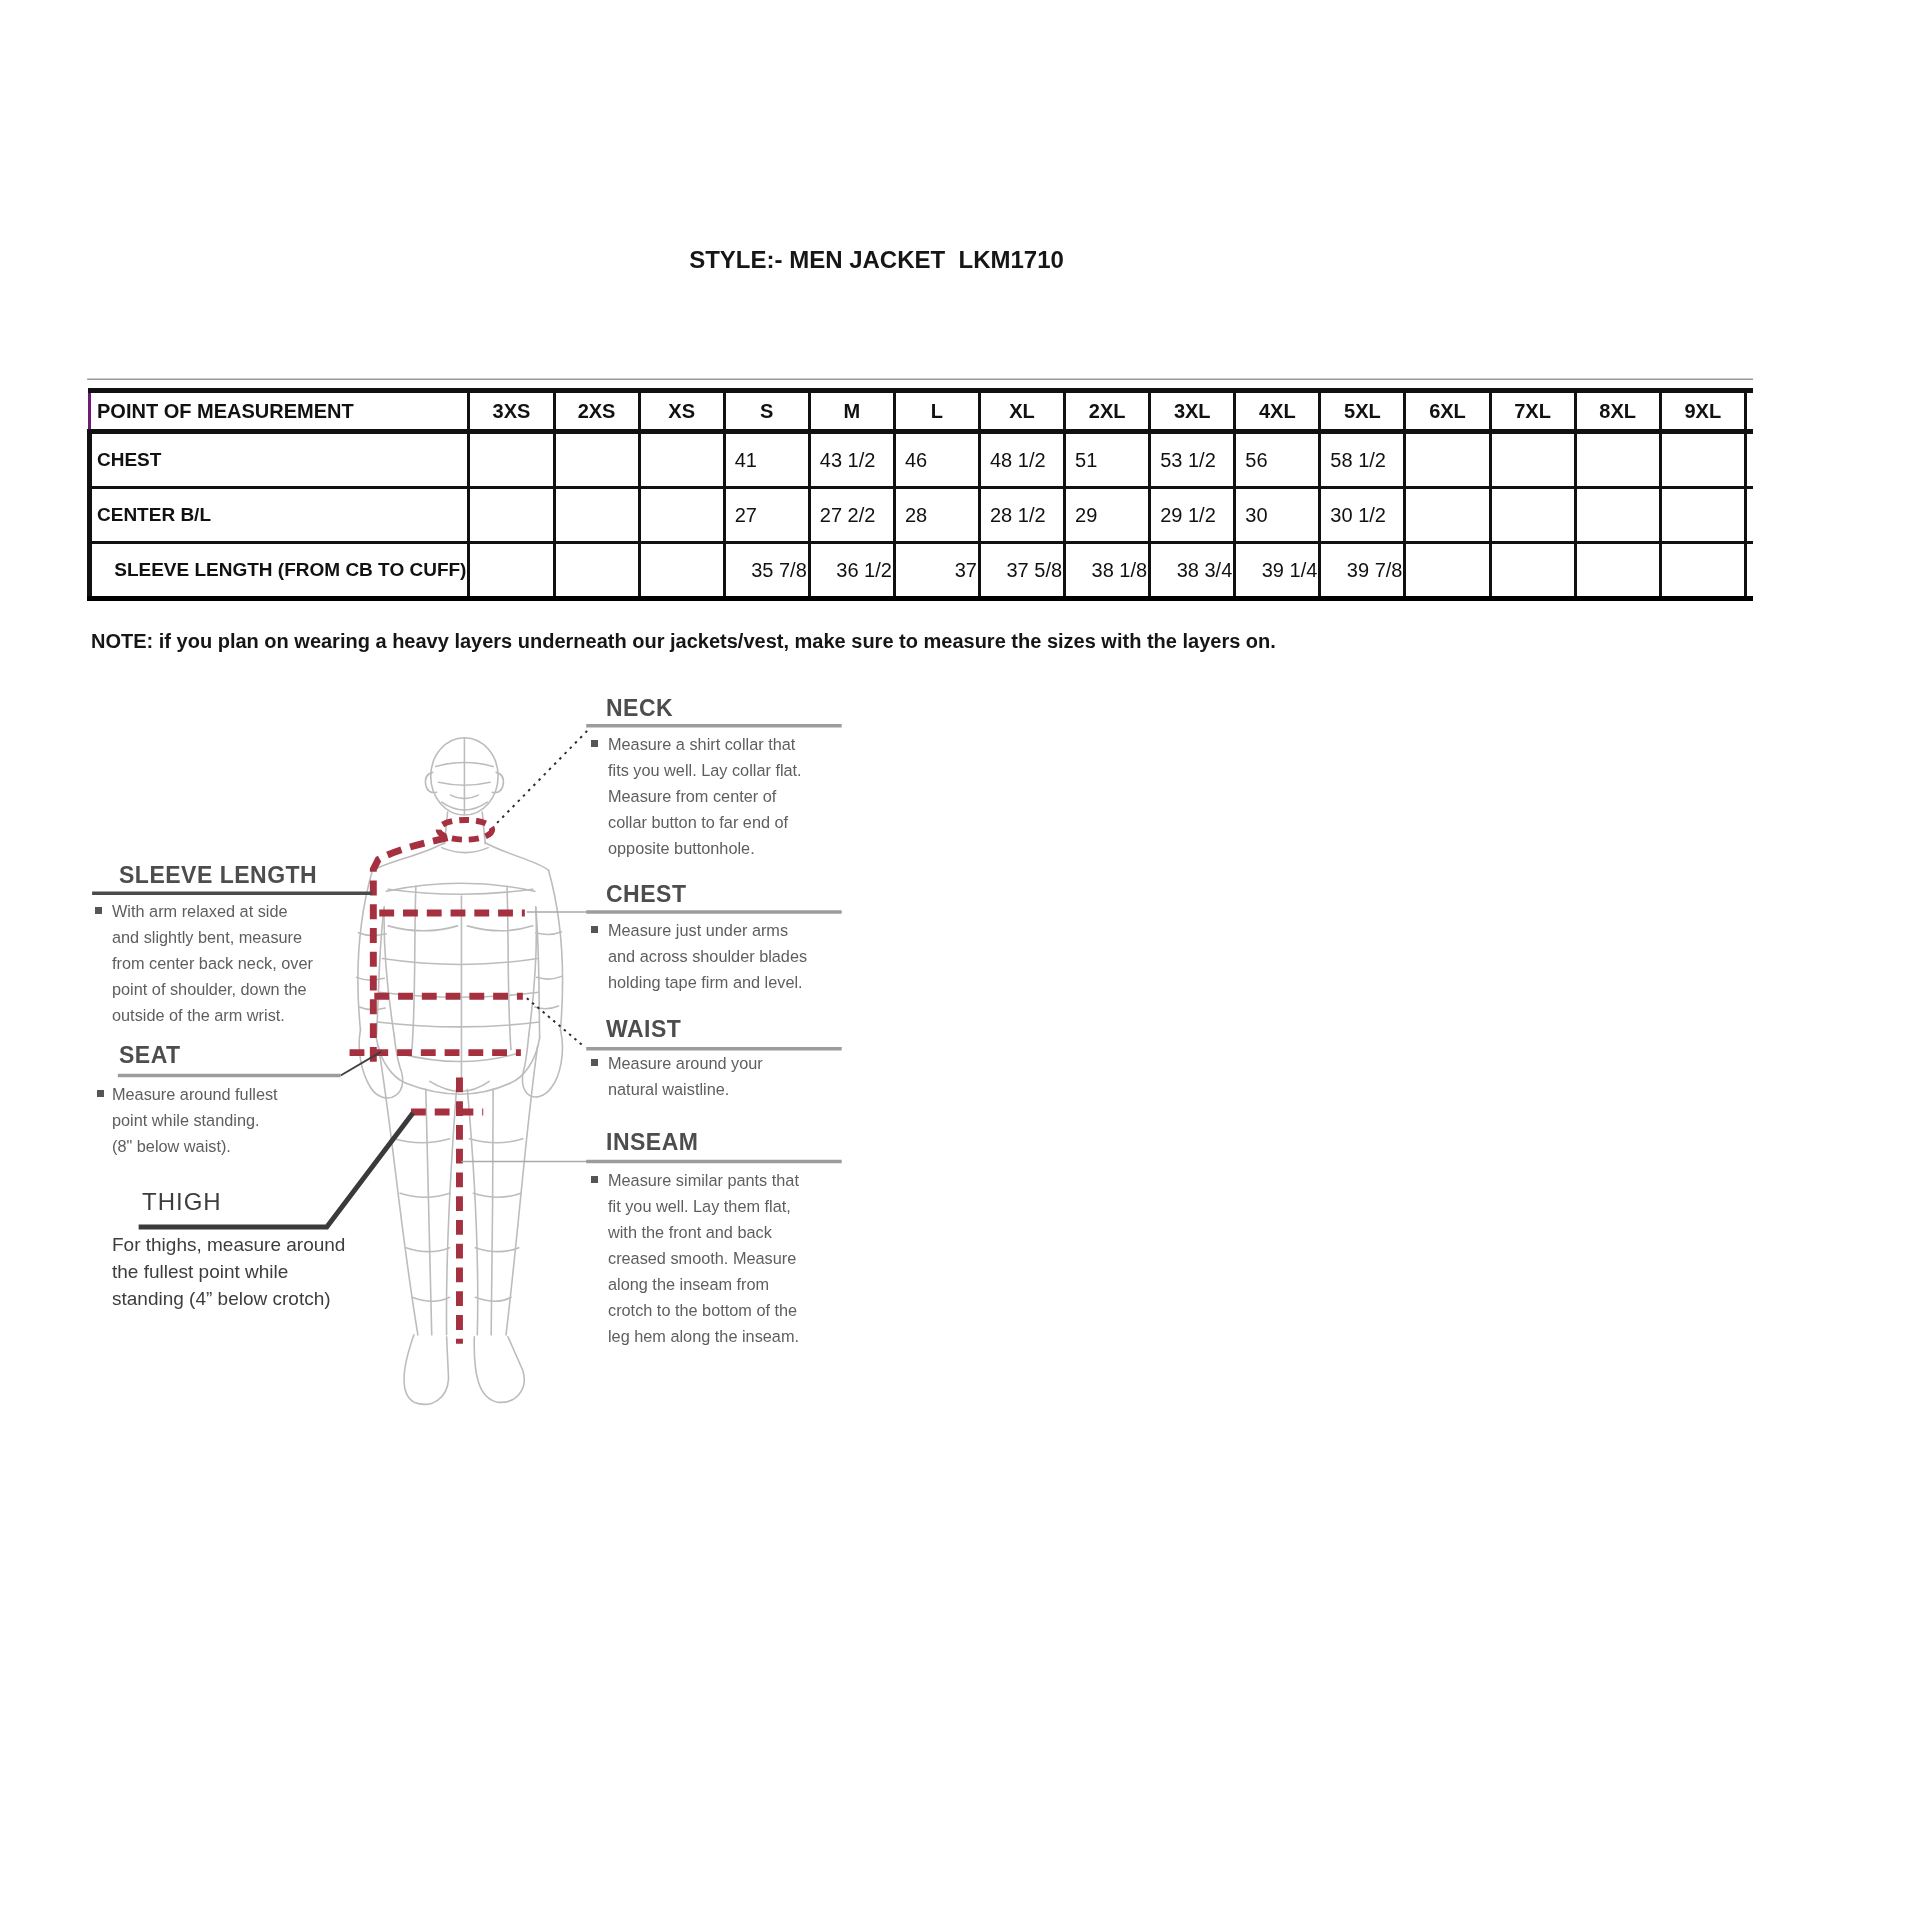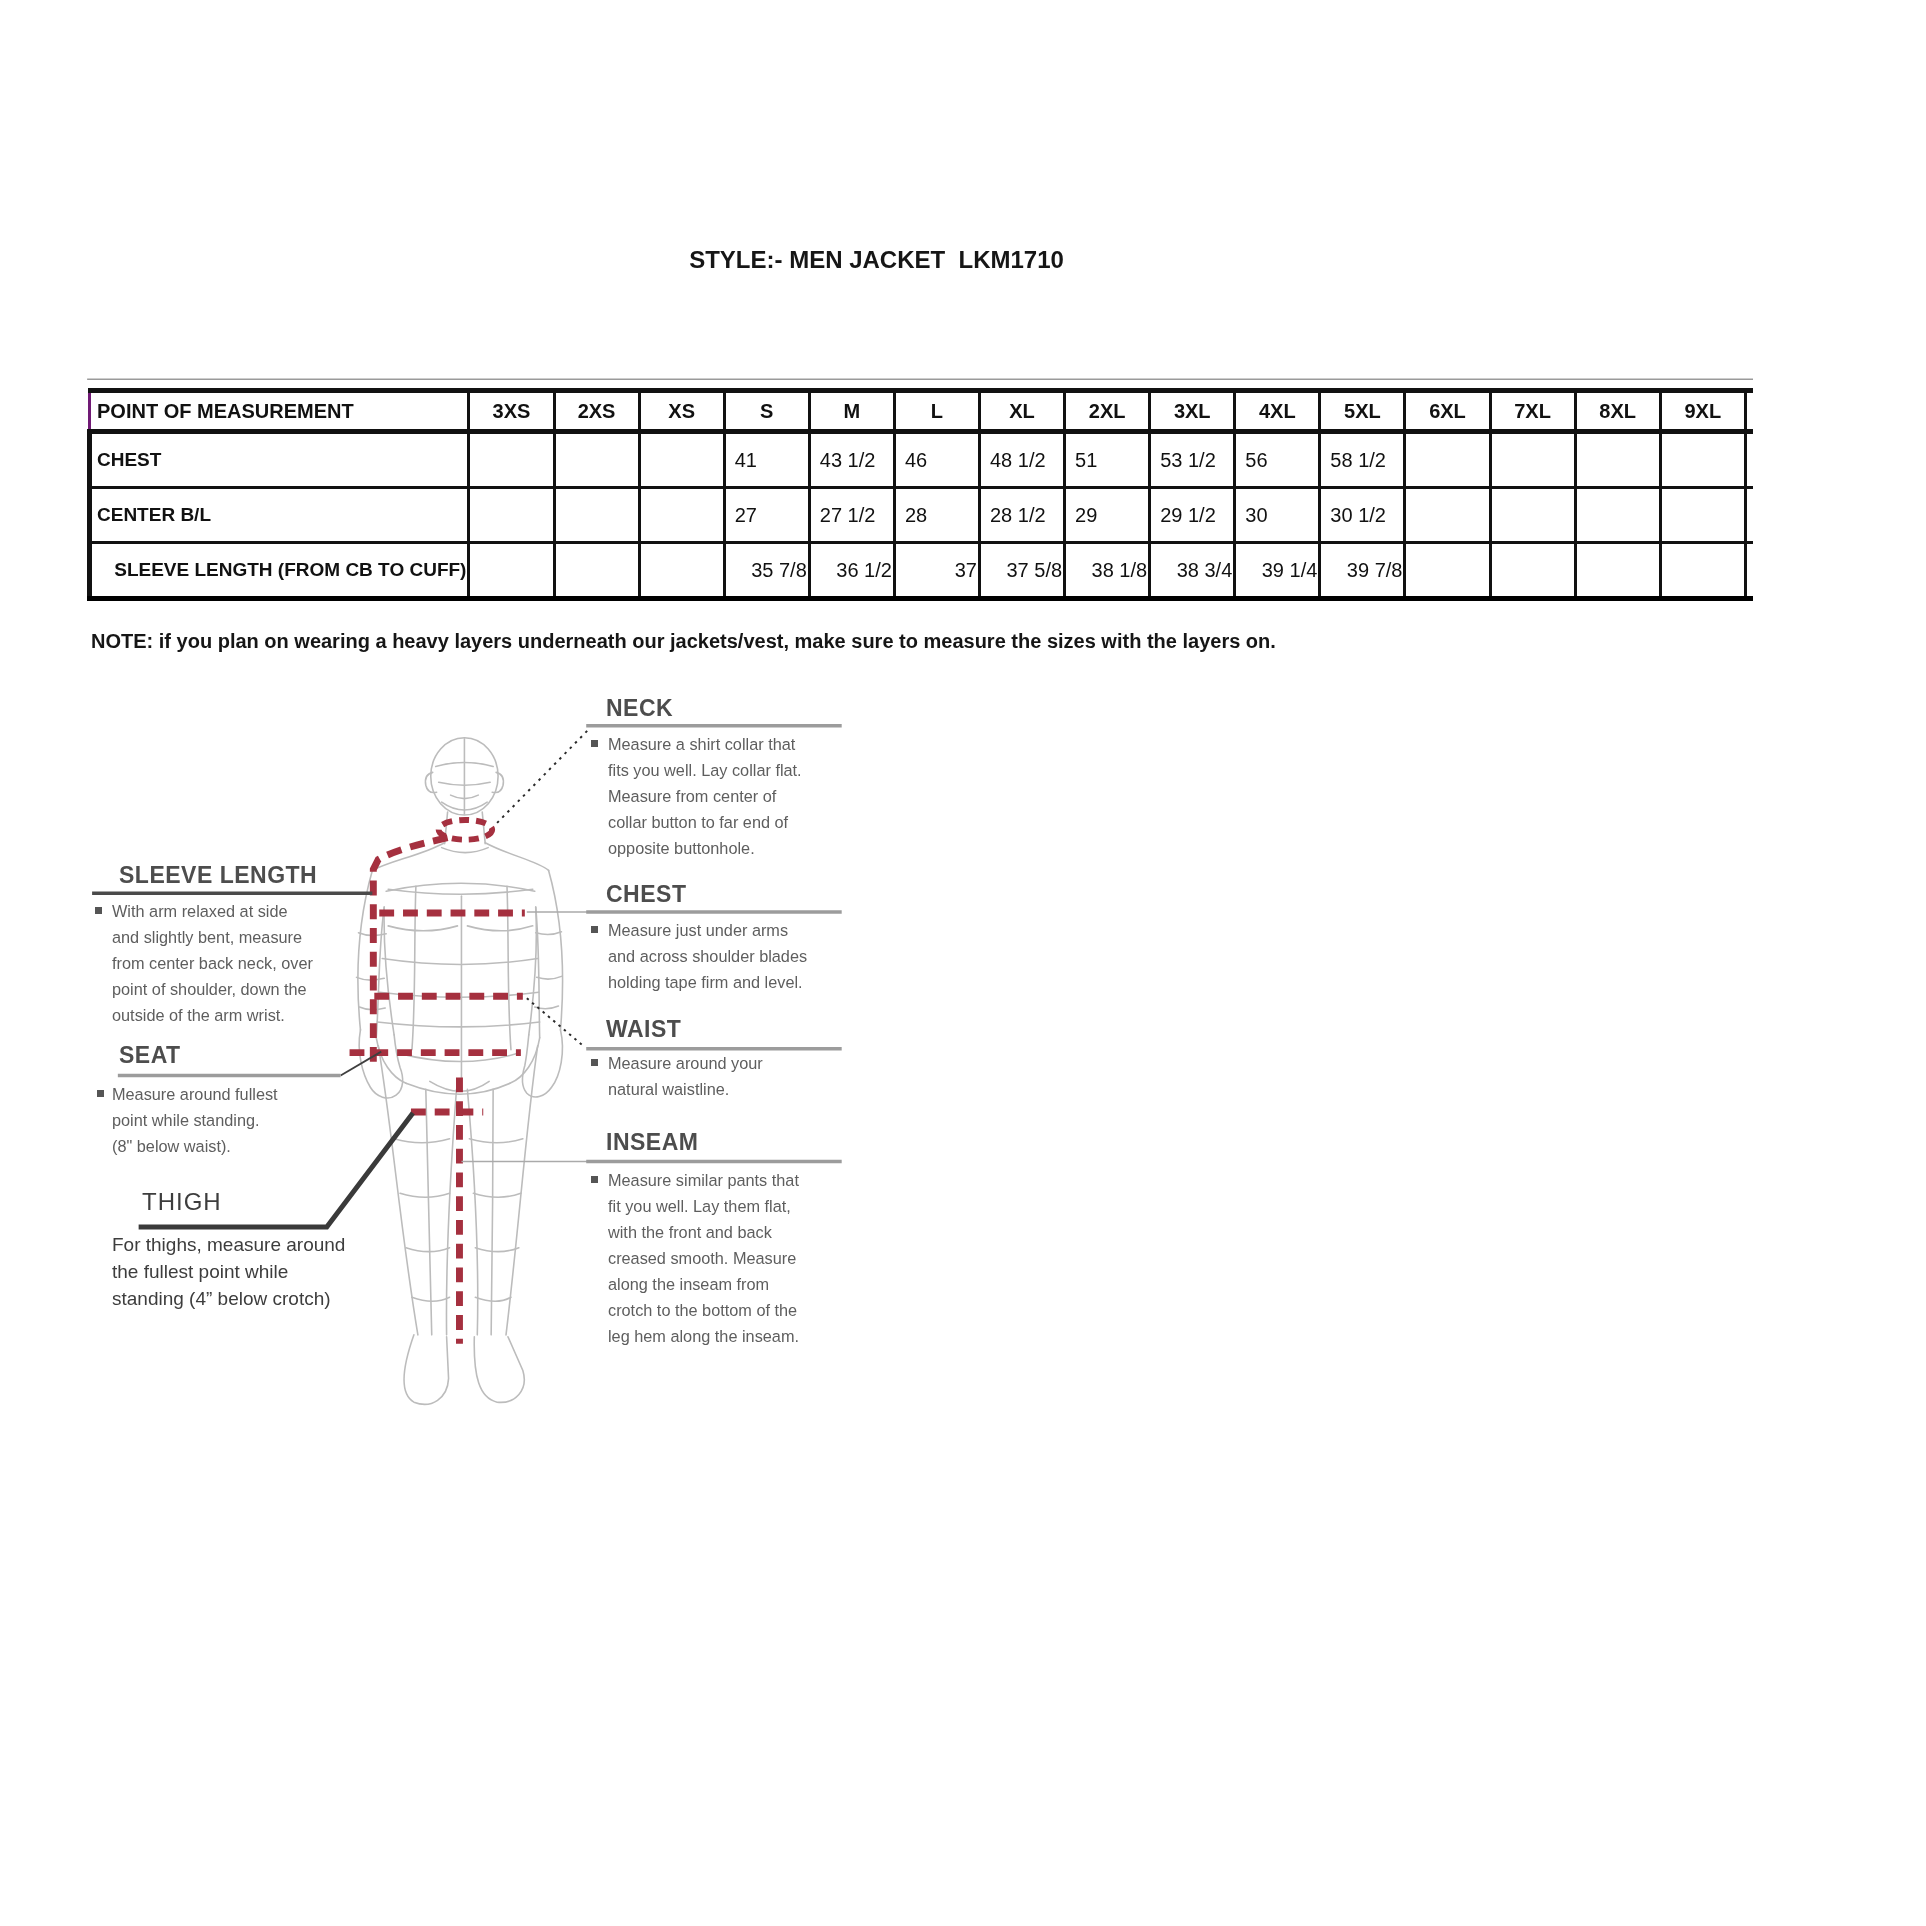--- a/index.html
+++ b/index.html
@@ -182,21 +182,21 @@
       <td></td>
       <td></td>
       <td class="last"></td>
     </tr>
     <tr>
       <td class="rowlabel">CENTER B/L</td>
       <td></td>
       <td></td>
       <td></td>
       <td>27</td>
-      <td>27 1/2</td>
+      <td>27 2/2</td>
       <td>28</td>
       <td>28 1/2</td>
       <td>29</td>
       <td>29 1/2</td>
       <td>30</td>
       <td>30 1/2</td>
       <td></td>
       <td></td>
       <td></td>
       <td></td>

